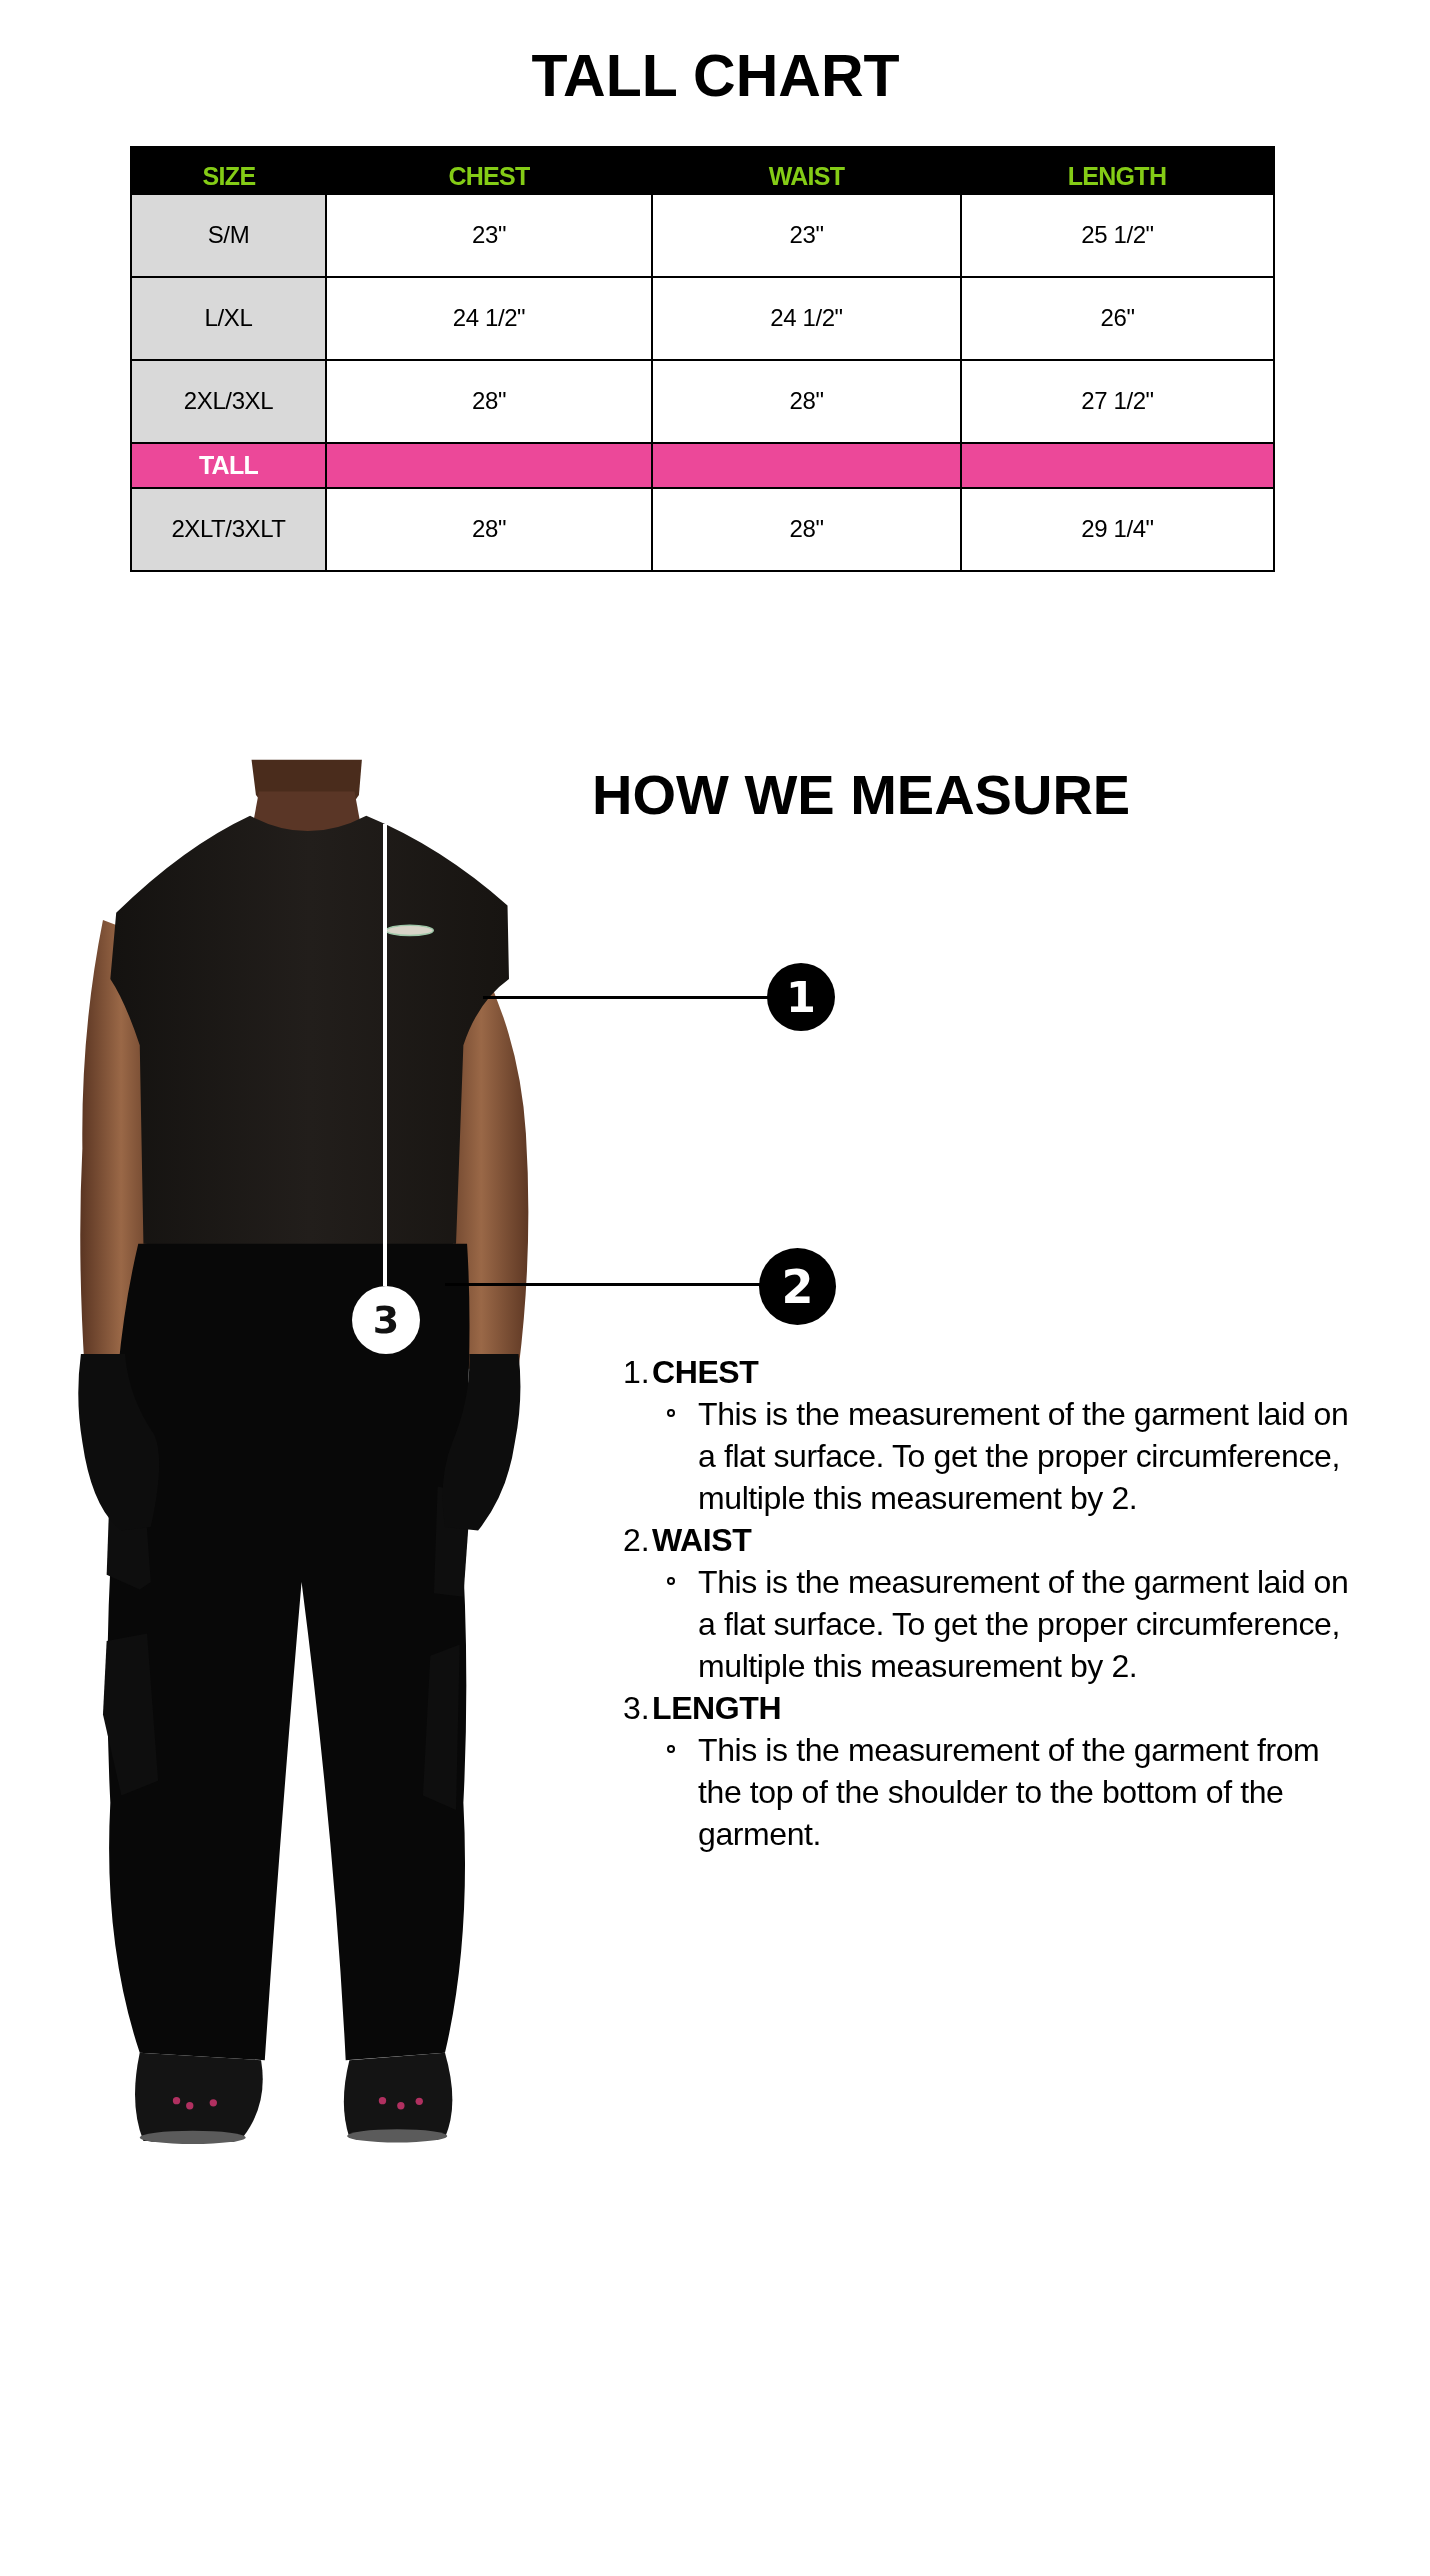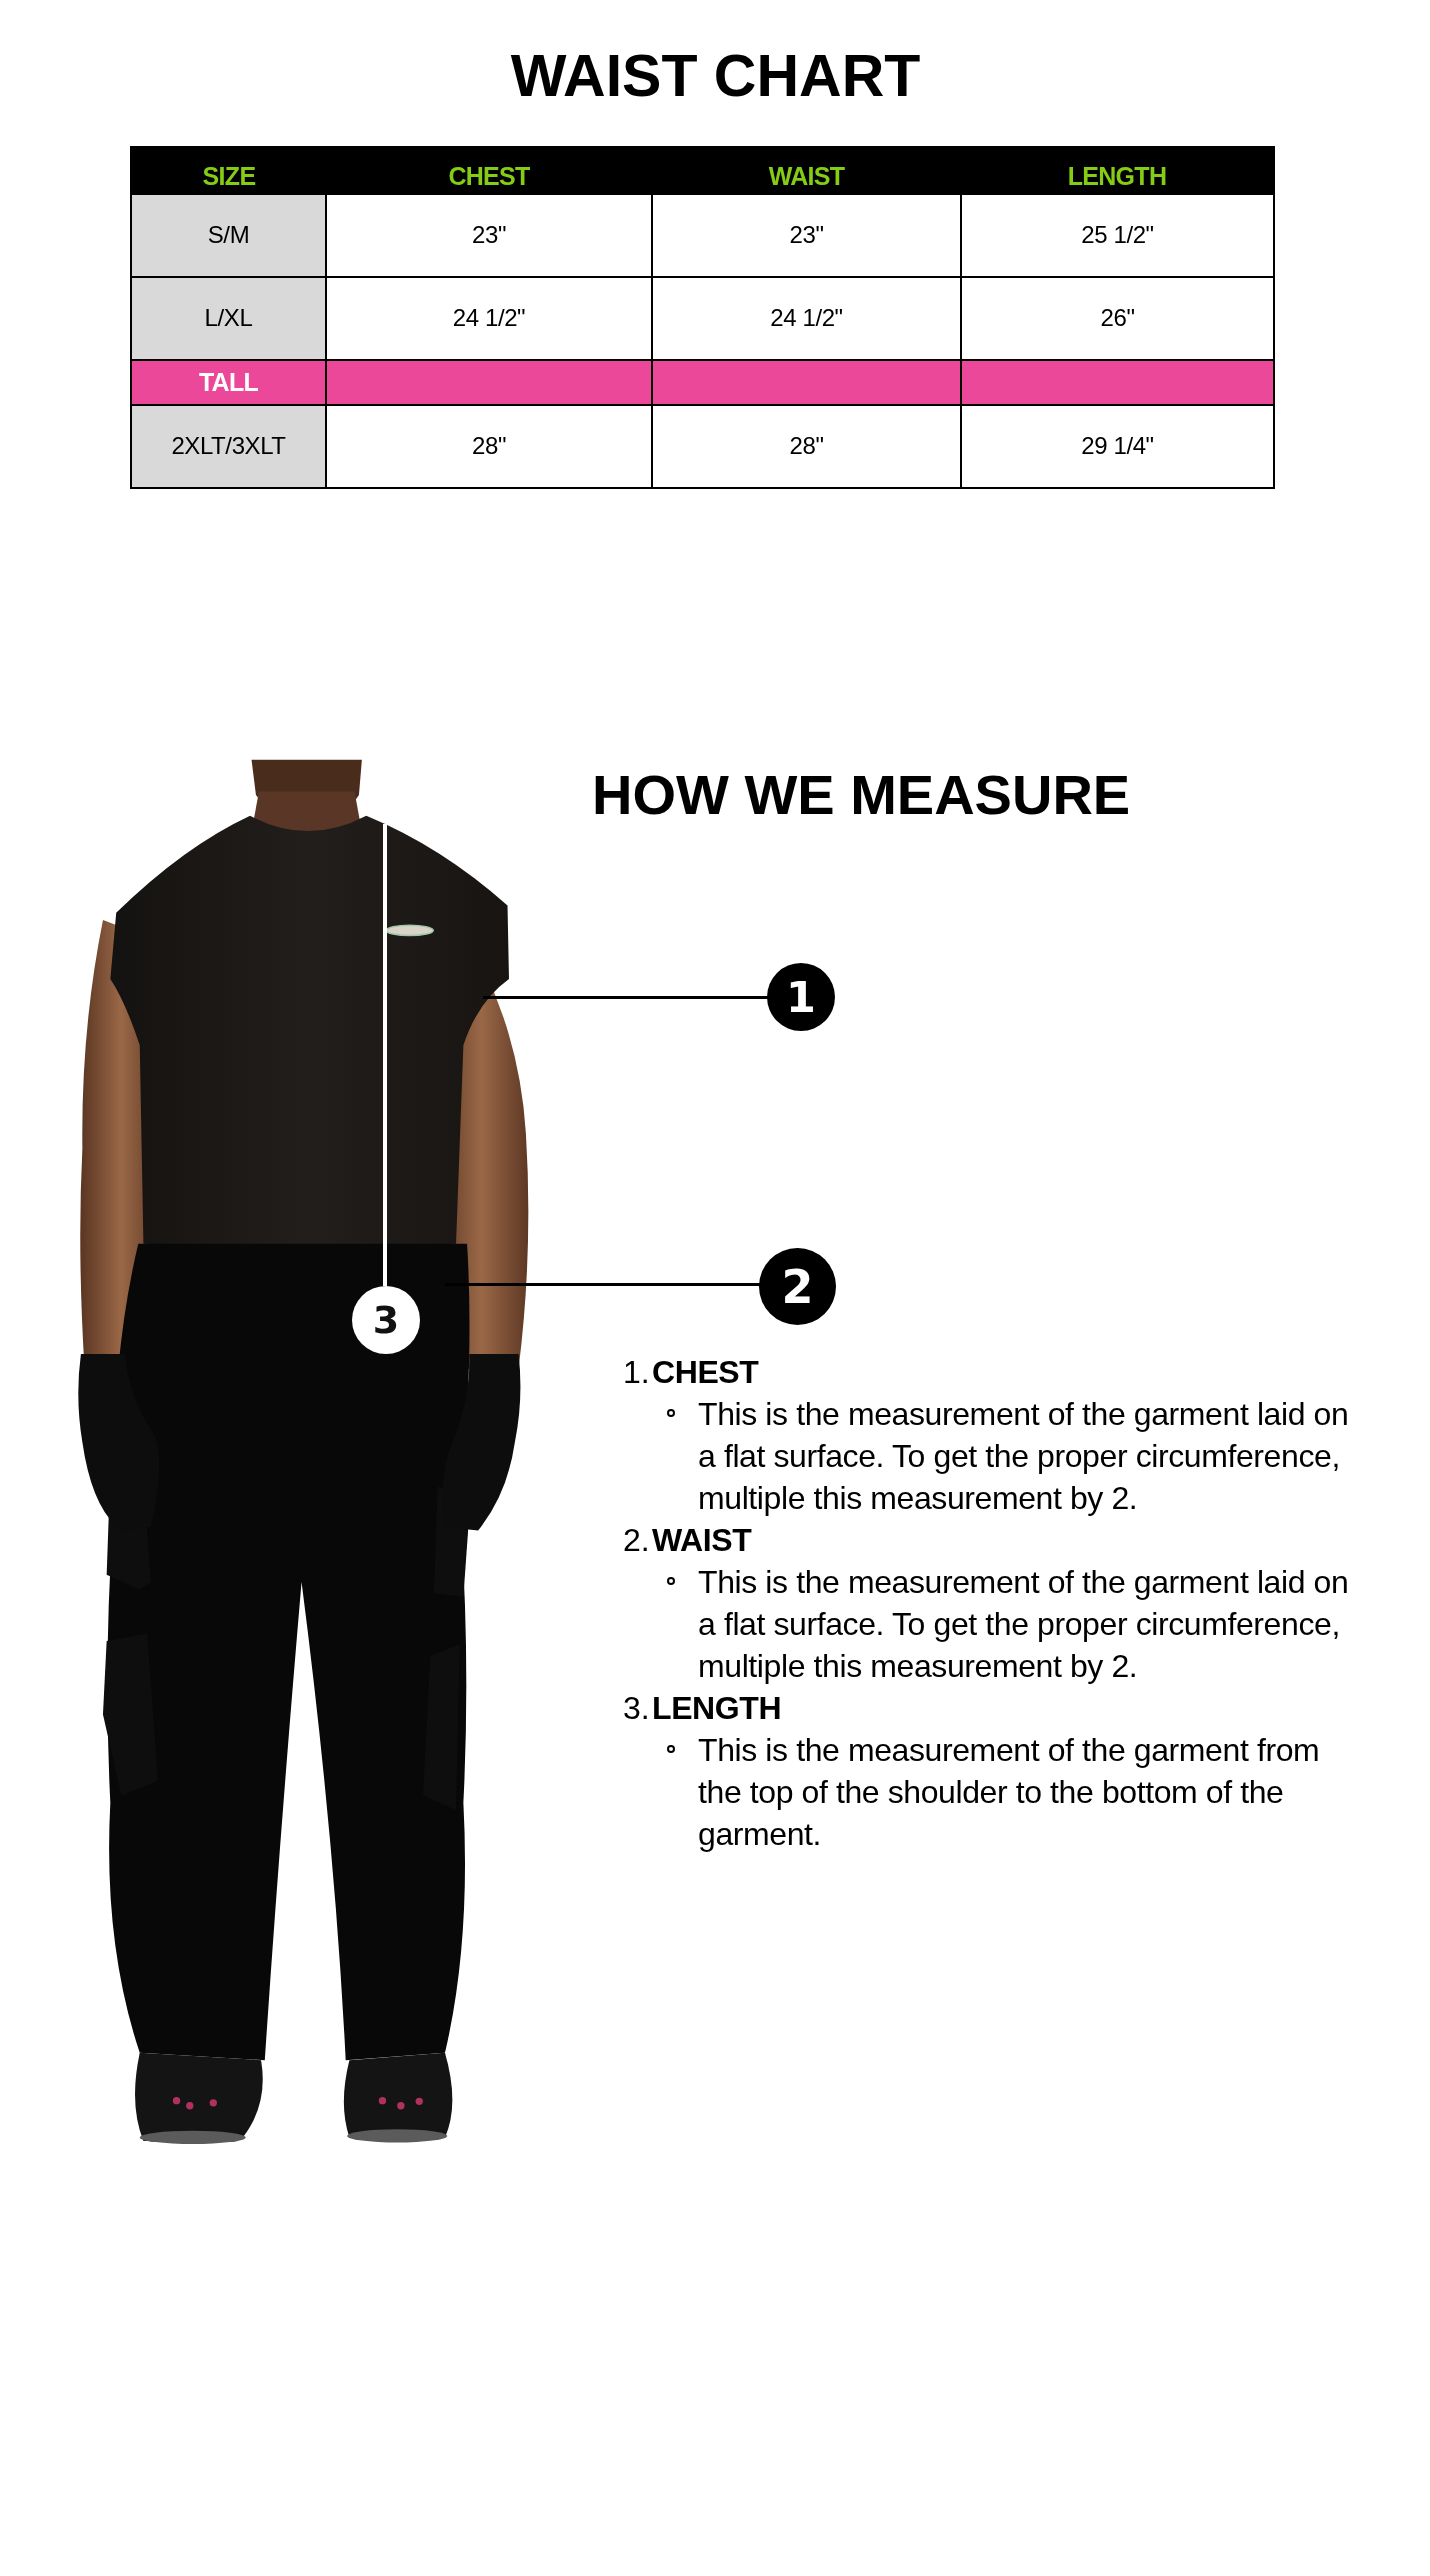--- a/index.html
+++ b/index.html
@@ -34,21 +34,21 @@
   .instr-item { position: relative; }
   .instr-head { display: flex; }
   .instr-num { width: 29px; font-weight: 400; }
   .instr-label { font-weight: 700; letter-spacing: -0.4px; }
   .instr-desc { position: relative; padding-left: 75px; letter-spacing: -0.4px; }
   .instr-bullet { position: absolute; left: 44px; top: 16px; width: 8px; height: 8px; border: 2.2px solid #000; border-radius: 50%; box-sizing: border-box; }
 </style>
 </head>
 <body>
 
-<h1 class="title">WAIST CHART</h1>
+<h1 class="title">TALL CHART</h1>
 
 <table class="size-table">
   <colgroup>
       <col class="c0">
       <col class="c1">
       <col class="c2">
       <col class="c3">
     </colgroup>
   <thead>
     <tr>
@@ -63,20 +63,26 @@
       <td class="size-cell">S/M</td>
       <td>23"</td>
       <td>23"</td>
       <td>25 1/2"</td>
     </tr>
     <tr>
       <td class="size-cell">L/XL</td>
       <td>24 1/2"</td>
       <td>24 1/2"</td>
       <td>26"</td>
+    </tr>
+    <tr>
+      <td class="size-cell">2XL/3XL</td>
+      <td>28"</td>
+      <td>28"</td>
+      <td>27 1/2"</td>
     </tr>
     <tr class="section-row">
       <td>TALL</td>
       <td></td>
       <td></td>
       <td></td>
     </tr>
     <tr>
       <td class="size-cell">2XLT/3XLT</td>
       <td>28"</td>

